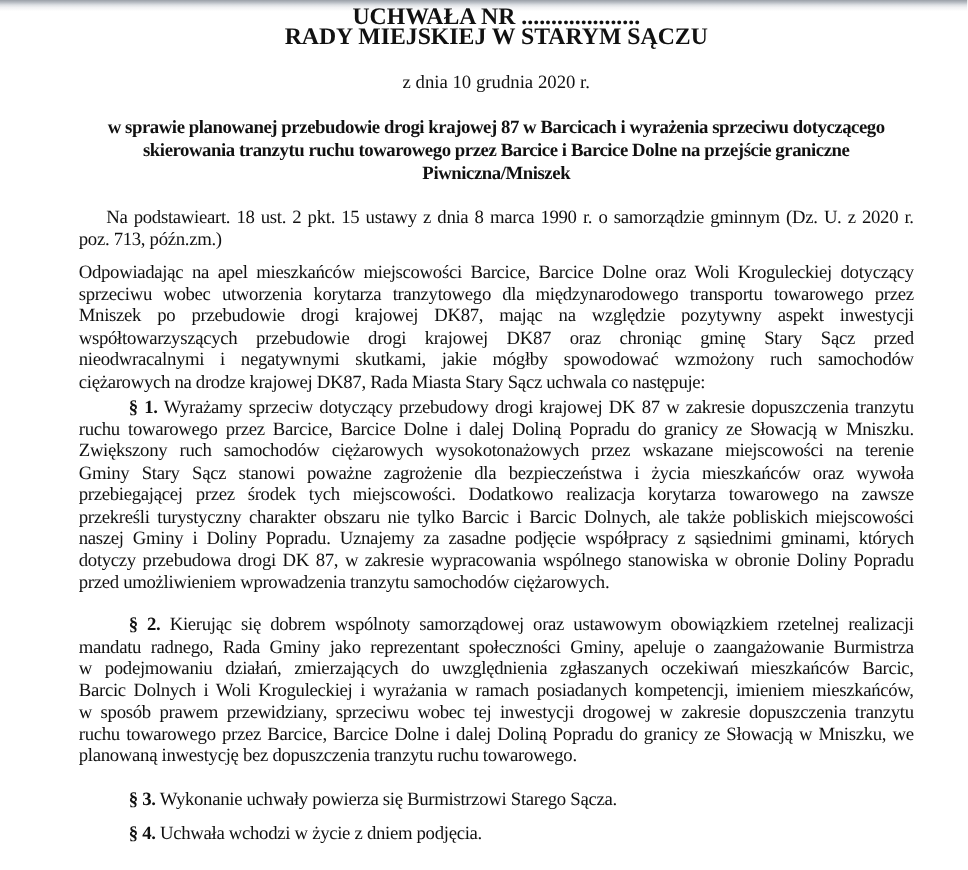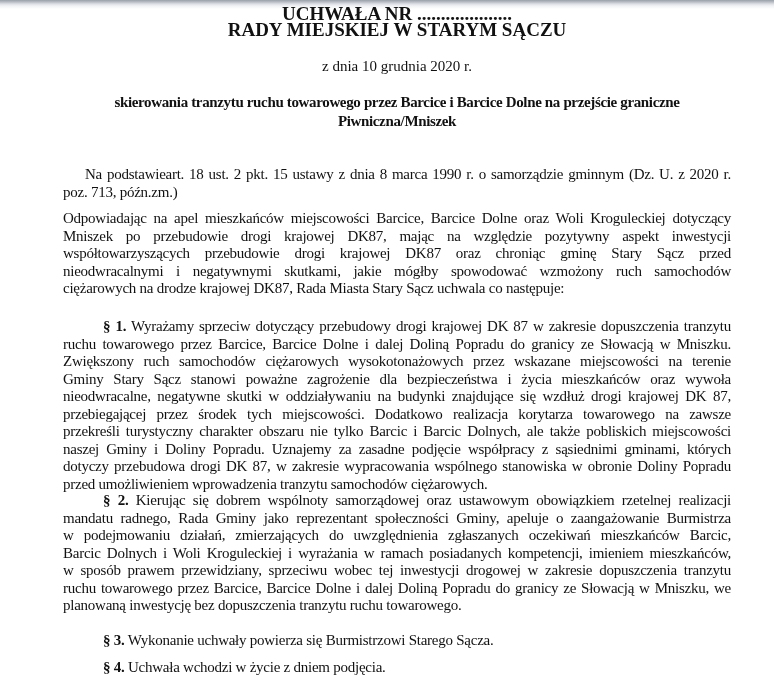--- a/index.html
+++ b/index.html
@@ -82,43 +82,44 @@
 <div class="top-shadow"></div>
 
 <div class="page">
 
   <div class="heading h-title">UCHWAŁA NR ....................</div>
   <div class="heading h-council">RADY MIEJSKIEJ W STARYM SĄCZU</div>
 
   <div class="date">z dnia 10 grudnia 2020 r.</div>
 
   <div class="subject">
+    <span>w sprawie  planowanej przebudowie drogi krajowej 87 w Barcicach i wyrażenia sprzeciwu dotyczącego</span>
     <span>skierowania tranzytu ruchu towarowego przez Barcice i Barcice Dolne na przejście graniczne</span>
     <span>Piwniczna/Mniszek</span>
   </div>
 
   <div class="para basis">
     <span class="line indent" style="padding-left:22px">Na podstawieart. 18 ust. 2 pkt. 15 ustawy z dnia 8 marca 1990 r. o samorządzie gminnym (Dz. U. z 2020 r.</span>
     <span class="line last">poz. 713, późn.zm.)</span>
   </div>
 
   <div class="para preamble">
     <span class="line">Odpowiadając na apel mieszkańców miejscowości Barcice, Barcice Dolne oraz Woli Kroguleckiej dotyczący</span>
+    <span class="line">sprzeciwu wobec utworzenia korytarza tranzytowego dla międzynarodowego transportu towarowego przez</span>
     <span class="line">Mniszek po przebudowie drogi krajowej DK87, mając na względzie pozytywny aspekt inwestycji</span>
     <span class="line">współtowarzyszących przebudowie drogi krajowej DK87 oraz chroniąc gminę Stary Sącz przed</span>
     <span class="line">nieodwracalnymi i negatywnymi skutkami, jakie mógłby spowodować wzmożony ruch samochodów</span>
     <span class="line last">ciężarowych na drodze krajowej DK87, Rada Miasta Stary Sącz uchwala co następuje:</span>
   </div>
 
   <div class="para s1">
     <span class="line indent"><b class="sec-num">§ 1.</b><span> Wyrażamy sprzeciw dotyczący przebudowy drogi krajowej DK 87 w zakresie dopuszczenia tranzytu</span></span>
     <span class="line">ruchu towarowego przez Barcice, Barcice Dolne i dalej Doliną Popradu do granicy ze Słowacją w Mniszku.</span>
     <span class="line">Zwiększony ruch samochodów ciężarowych wysokotonażowych przez wskazane miejscowości na terenie</span>
     <span class="line">Gminy Stary Sącz stanowi poważne zagrożenie dla bezpieczeństwa i życia mieszkańców oraz wywoła</span>
-    <span class="line">nieodwracalne, negatywne skutki w oddziaływaniu na budynki znajdujące się wzdłuż drogi krajowej DK 87,</span>
     <span class="line">przebiegającej przez środek tych miejscowości. Dodatkowo realizacja korytarza towarowego na zawsze</span>
     <span class="line">przekreśli turystyczny charakter obszaru nie tylko Barcic i Barcic Dolnych, ale także pobliskich miejscowości</span>
     <span class="line">naszej Gminy i Doliny Popradu.  Uznajemy za zasadne podjęcie współpracy z sąsiednimi gminami, których</span>
     <span class="line">dotyczy przebudowa drogi DK 87, w zakresie wypracowania wspólnego stanowiska w obronie Doliny Popradu</span>
     <span class="line last">przed umożliwieniem wprowadzenia  tranzytu samochodów  ciężarowych.</span>
   </div>
 
   <div class="para s2">
     <span class="line indent"><b class="sec-num">§ 2.</b><span> Kierując się dobrem wspólnoty samorządowej oraz ustawowym obowiązkiem rzetelnej realizacji</span></span>
     <span class="line">mandatu radnego, Rada Gminy jako reprezentant społeczności Gminy, apeluje o zaangażowanie Burmistrza</span>

